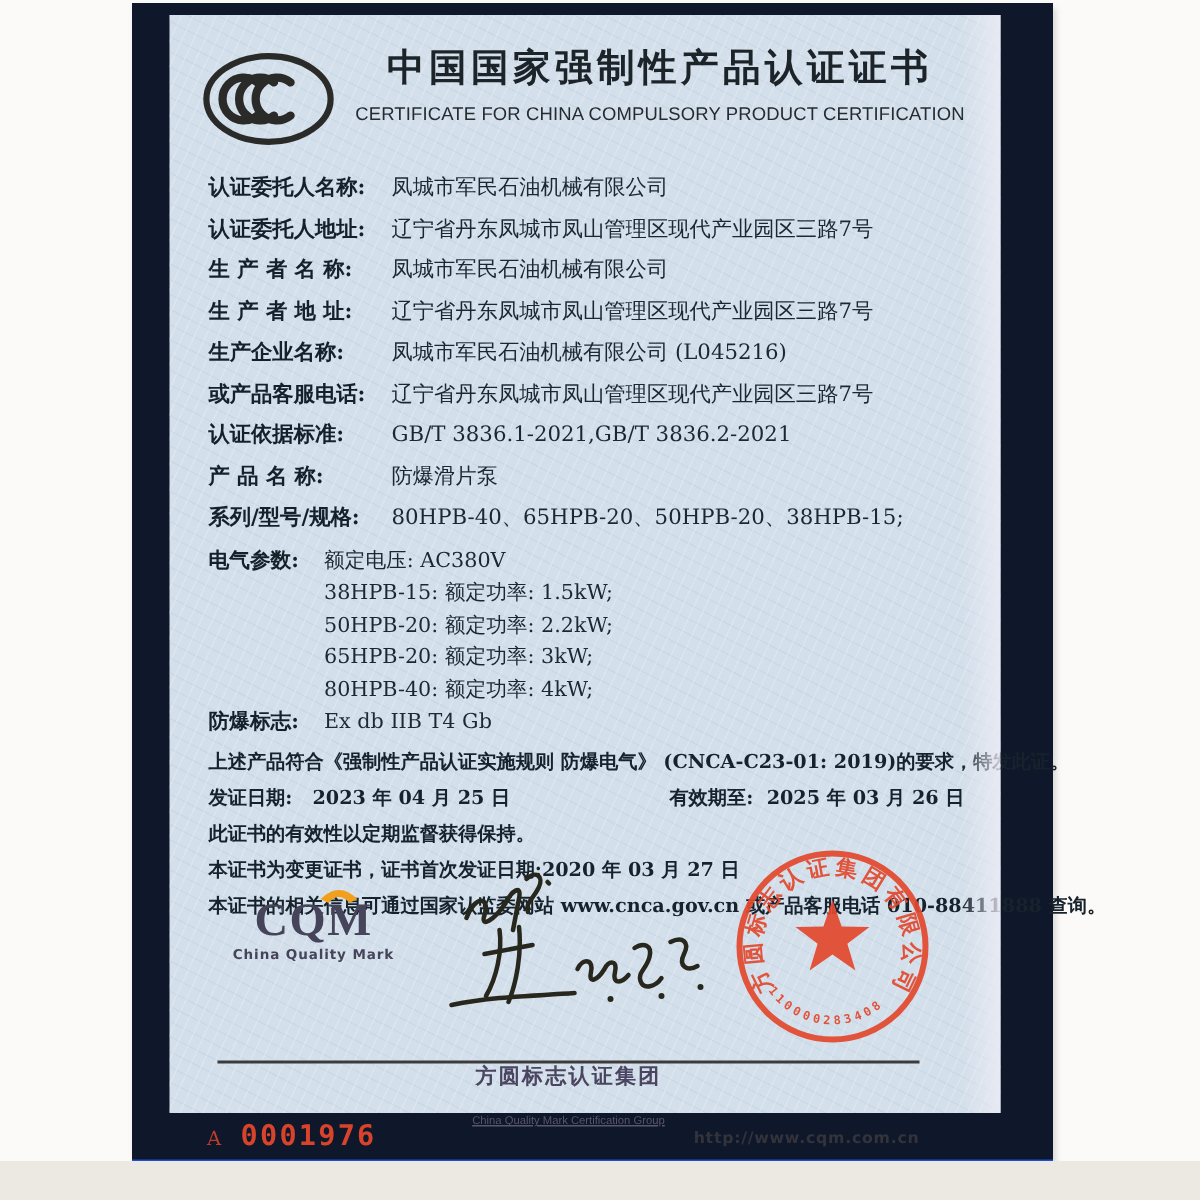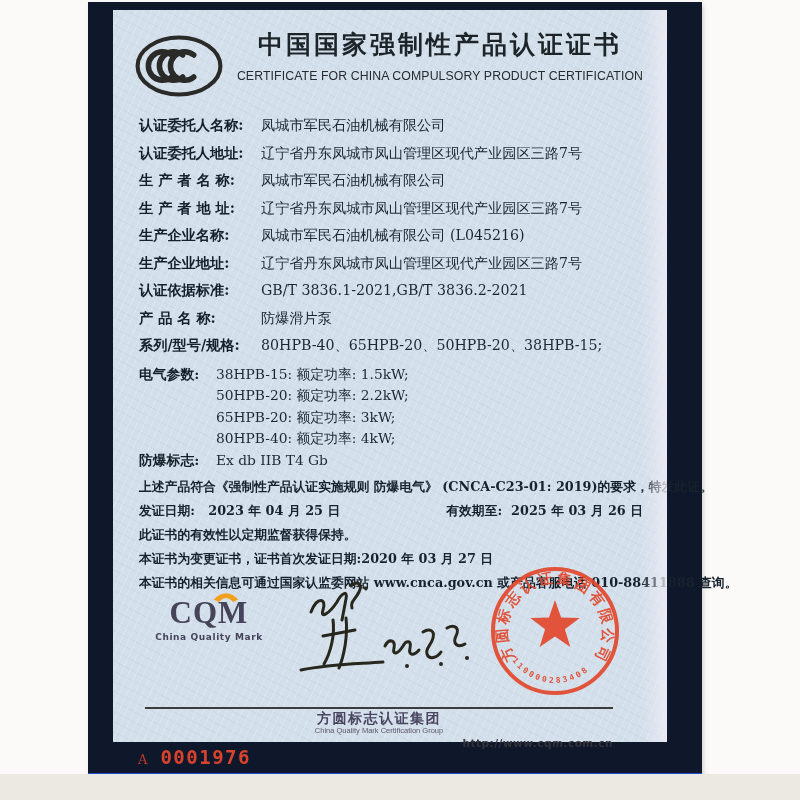--- a/index.html
+++ b/index.html
@@ -64,21 +64,21 @@
   .cqm-word{position:relative;display:inline-block;font-family:Liberation Serif, serif;
     font-weight:800;font-size:31px;letter-spacing:1px;color:#46445a;line-height:30px;}
   .cqm-arc{position:absolute;left:40px;top:-10px;width:32px;height:14px;}
   .cqm-sub{margin-top:4px;font-size:9px;letter-spacing:.6px;color:#46445a;font-family:"DejaVu Sans",sans-serif;font-weight:600;}
   .signature{position:absolute;left:178px;top:566px;width:185px;height:100px;}
   .stamp{position:absolute;left:375px;top:554px;width:134px;height:134px;opacity:.93;}
   
   .foot-rule{position:absolute;left:32px;top:697px;width:468px;border-top:2px solid #3c3c3c;}
   .foot{position:absolute;left:32px;top:701px;width:468px;text-align:center;line-height:1;}
   .foot-cn{font-size:14px;font-weight:700;color:#4a4661;letter-spacing:1.5px;font-family:"DejaVu Sans",sans-serif;}
-  .foot-en{margin-top:2px;font-size:7.5px;color:#5a566e;font-family:"Liberation Sans",sans-serif;}
+  .foot-en{margin-top:18px;font-size:7.5px;color:#5a566e;font-family:"Liberation Sans",sans-serif;text-decoration:underline;}
   .foot-web{margin-top:3px;font-size:10.5px;font-weight:700;color:#33333b;letter-spacing:.5px;font-family:"DejaVu Sans",sans-serif;text-align:right;}
   
   .serial{position:absolute;left:50px;top:744px;display:flex;align-items:baseline;gap:13px;}
   .serial-prefix{font-family:"DejaVu Serif",serif;font-size:13px;color:#c03b2a;}
   .serial-number{font-family:"DejaVu Sans Mono",monospace;font-weight:700;font-size:19px;letter-spacing:1.5px;color:#d8432c;}
 </style>
 </head>
 <body>
 
 <div class="paper">
@@ -111,39 +111,40 @@
       </div>
       <div class="row">
         <span class="row-label">生 产 者 地 址:</span>
         <span class="row-value">辽宁省丹东凤城市凤山管理区现代产业园区三路7号</span>
       </div>
       <div class="row">
         <span class="row-label">生产企业名称:</span>
         <span class="row-value">凤城市军民石油机械有限公司 (L045216)</span>
       </div>
       <div class="row">
-        <span class="row-label">生产企业地址:</span>
+        <span class="row-label">或产品客服电话:</span>
         <span class="row-value">辽宁省丹东凤城市凤山管理区现代产业园区三路7号</span>
       </div>
       <div class="row">
         <span class="row-label">认证依据标准:</span>
         <span class="row-value">GB/T 3836.1-2021,GB/T 3836.2-2021</span>
       </div>
       <div class="row">
         <span class="row-label">产 品 名 称:</span>
         <span class="row-value">防爆滑片泵</span>
       </div>
       <div class="row">
         <span class="row-label">系列/型号/规格:</span>
         <span class="row-value">80HPB-40、65HPB-20、50HPB-20、38HPB-15;</span>
       </div>
 
       <div class="elec">
         <span class="elec-label">电气参数:</span>
         <span class="elec-lines">
+          <div>额定电压: AC380V</div>
           <div>38HPB-15: 额定功率: 1.5kW;</div>
           <div>50HPB-20: 额定功率: 2.2kW;</div>
           <div>65HPB-20: 额定功率: 3kW;</div>
           <div>80HPB-40: 额定功率: 4kW;</div>
         </span>
       </div>
 
       <div class="ex-row">
         <span class="ex-label">防爆标志:</span>
         <span>Ex db IIB T4 Gb</span>

